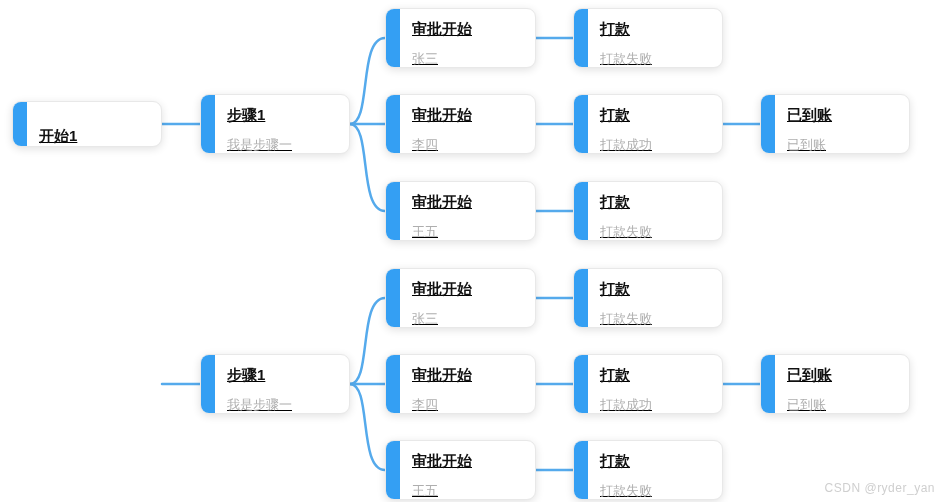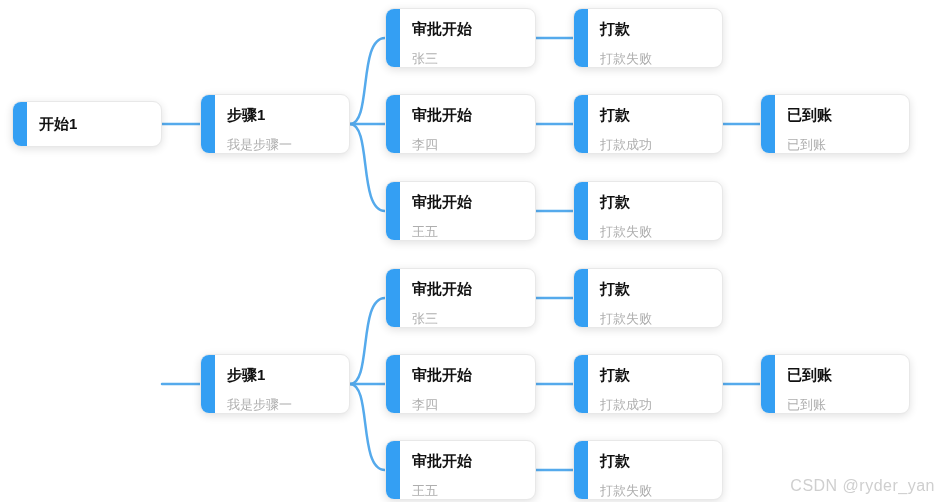--- a/index.html
+++ b/index.html
@@ -46,45 +46,46 @@
     width: 14px;
     background: var(--accent, #349ff3);
   }
   .node .content {
     position: absolute;
     left: 14px;
     right: 0;
     top: 0;
     bottom: 0;
     padding: 10px 8px 0 12px;
+    text-decoration: underline;
   }
   .node.single .content {
     display: flex;
-    align-items: center;
+    align-items: flex-end;
     padding-top: 0;
   }
   .node .title {
     font-size: 15px;
     font-weight: 700;
     color: var(--title, #111111);
     line-height: 20px;
     white-space: nowrap;
   }
   .node .subtitle {
     margin-top: 12px;
     font-size: 13px;
     color: var(--subtitle, #aeaeae);
     line-height: 16px;
     white-space: nowrap;
   }
   .watermark {
     position: absolute;
     right: 7px;
     bottom: 7px;
-    font-size: 16px;
+    font-size: 12px;
     color: var(--watermark, #cfcfcf);
     letter-spacing: 0.5px;
     user-select: none;
   }
 </style>
 </head>
 <body>
 
 <div class="canvas">
 

